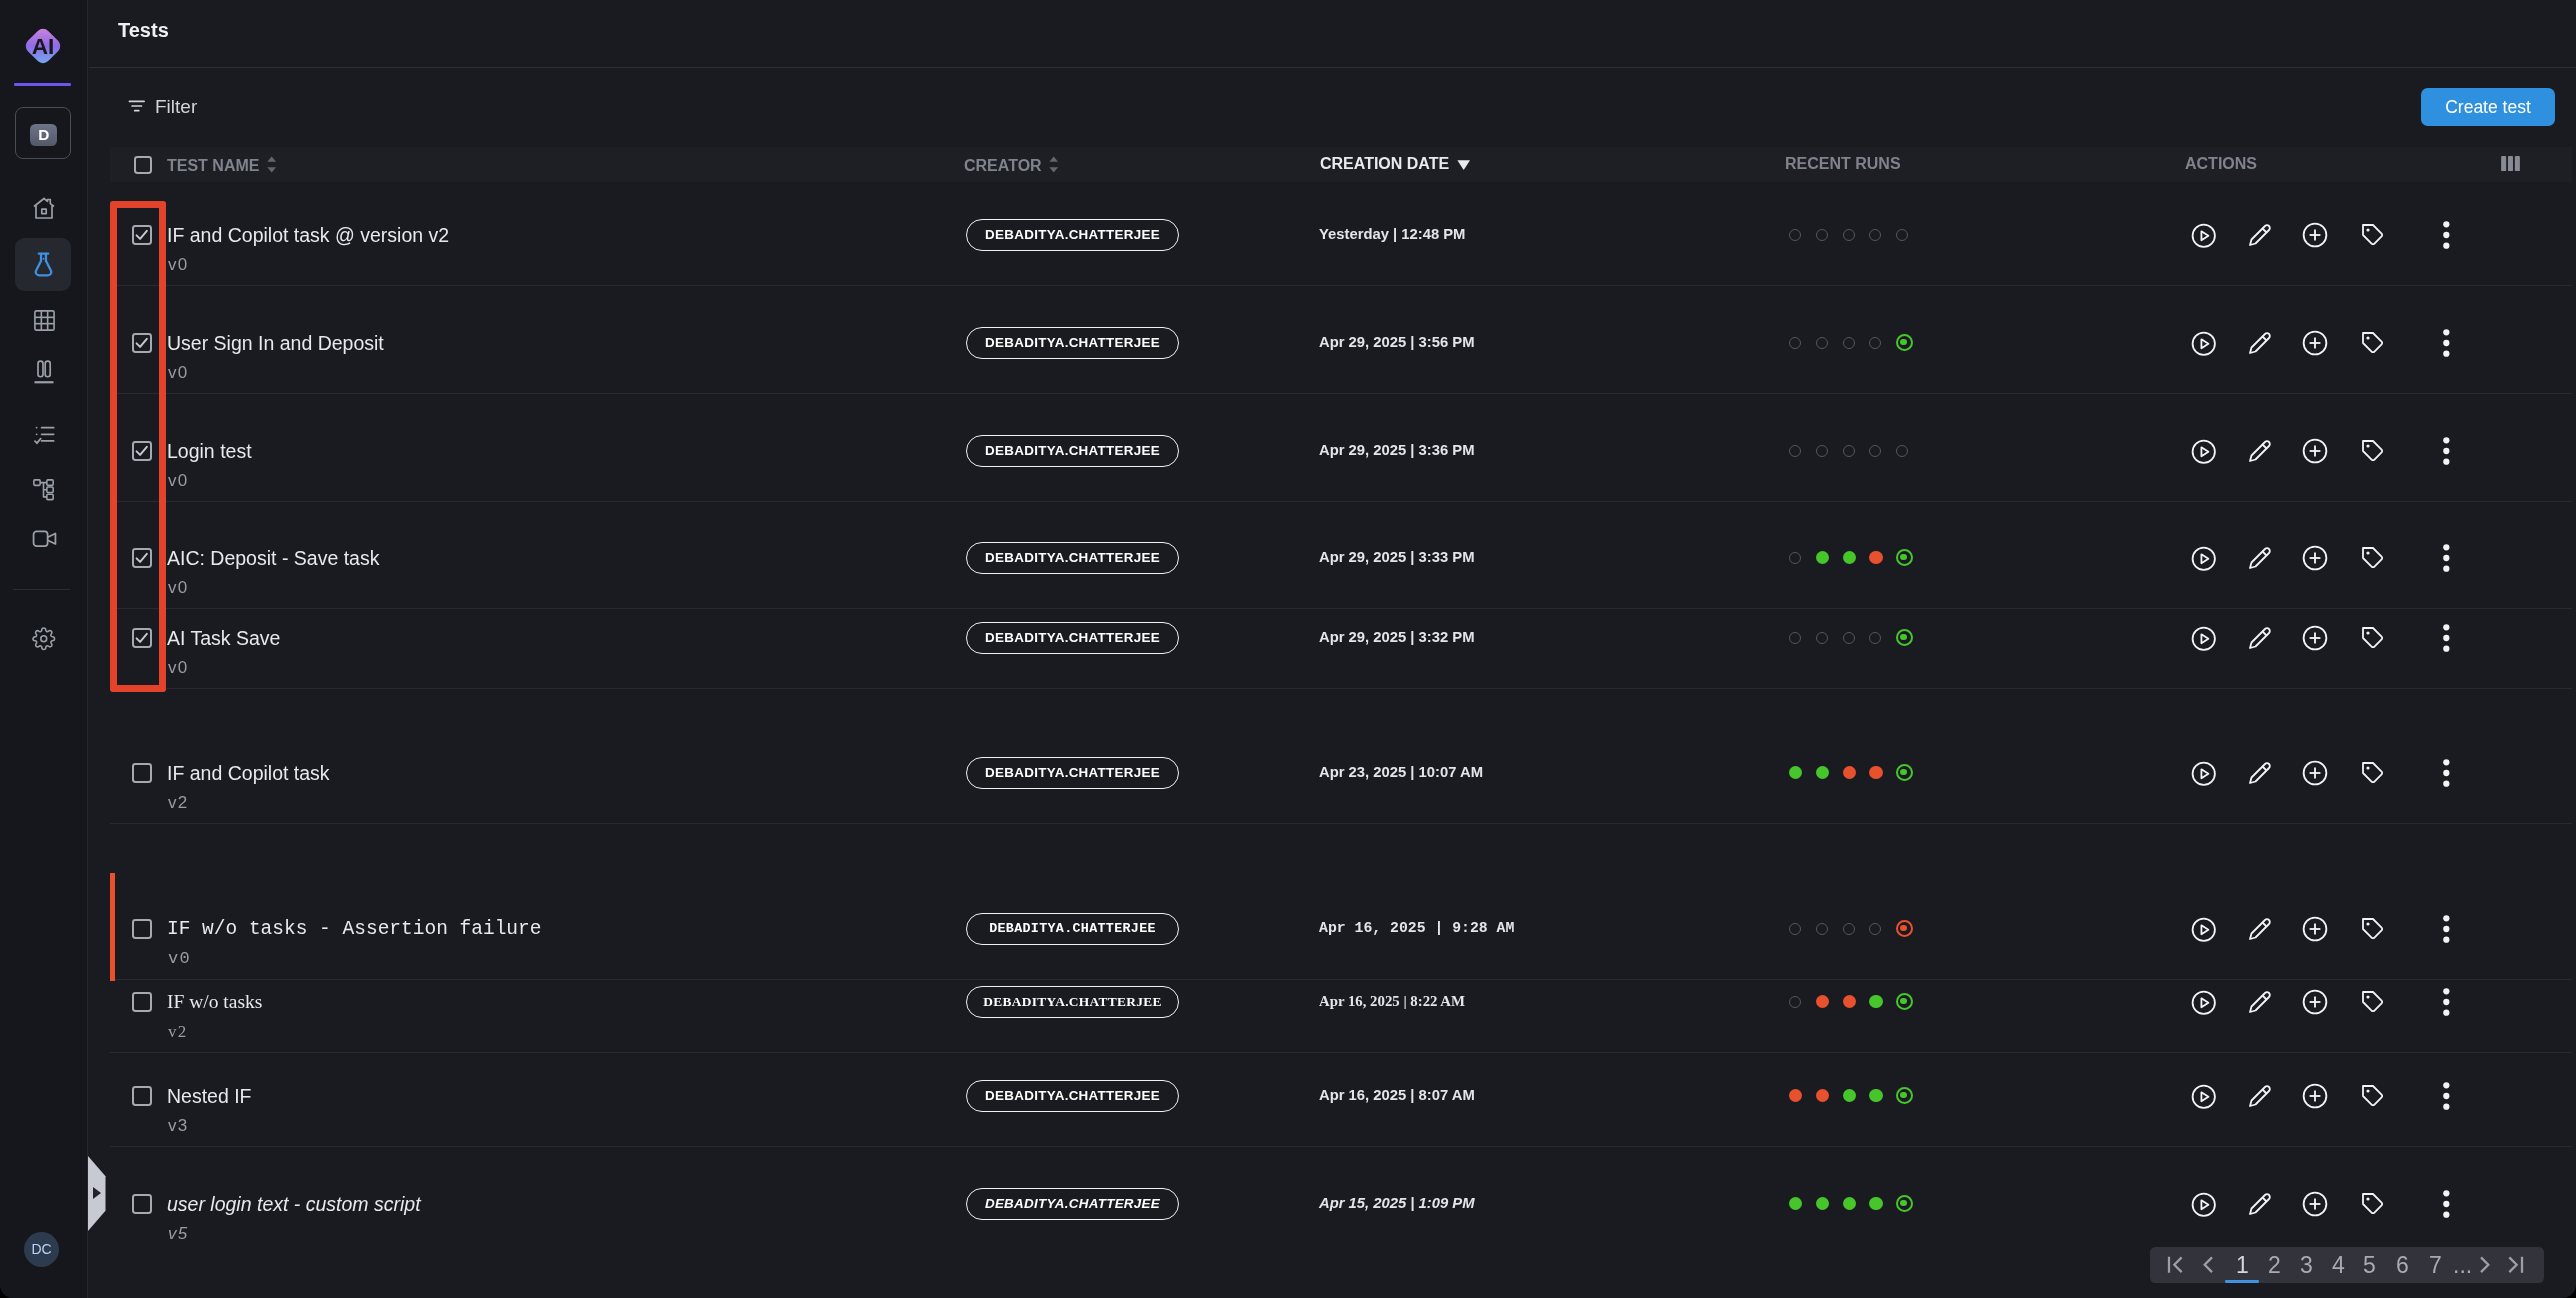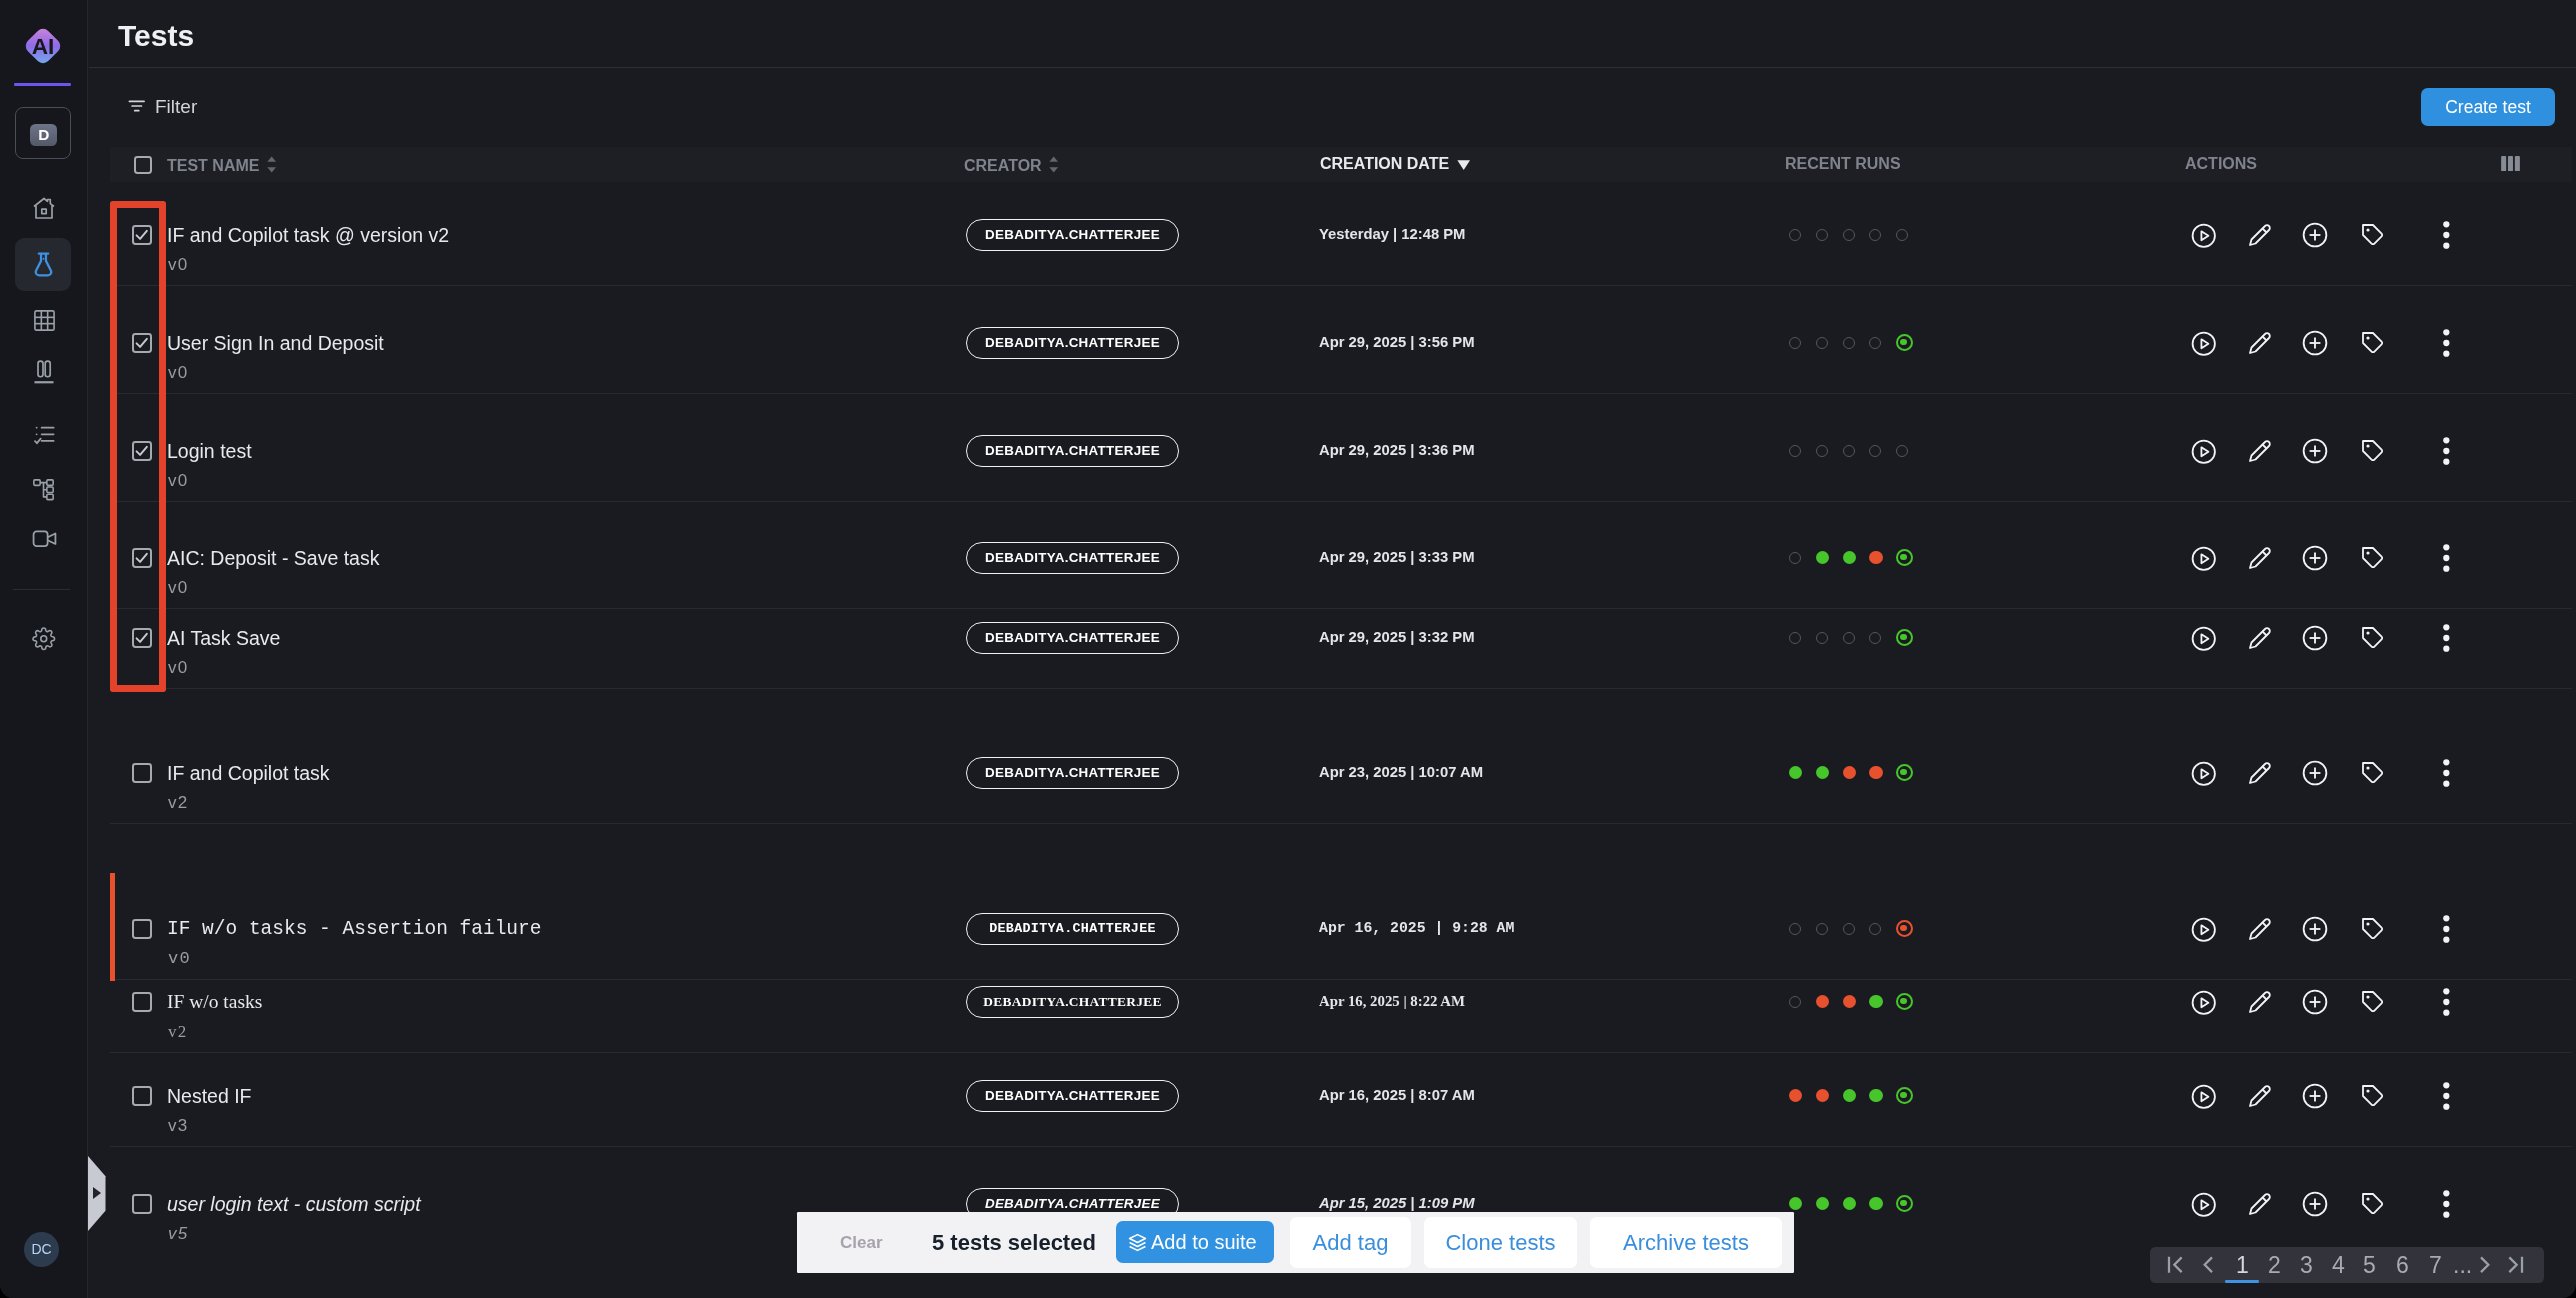--- a/index.html
+++ b/index.html
@@ -10,21 +10,21 @@
   .sidebar { position:absolute; left:0; top:0; width:88px; height:1298px; background:#16171c; border-right:0.7px solid #26272d; }
   .sgrad { position:absolute; left:14px; top:83px; width:57px; height:2.7px; background:#6b57ee; border-radius:1.3px; }
   .dbox { position:absolute; left:15.4px; top:107px; width:56px; height:52px; border:1.3px solid #4a4c56; border-radius:8px; }
   .dchip { position:absolute; left:14px; top:16px; width:27px; height:22px; border-radius:5.4px; background:linear-gradient(180deg,#6e7489,#545968); color:#fff; font-size:15.4px; font-weight:700; text-align:center; line-height:22px; }
   .flasktile { position:absolute; left:15.4px; top:238px; width:56px; height:53px; background:#262830; border-radius:9.4px; }
   .sdiv { position:absolute; left:13.4px; top:589px; width:57px; height:0.7px; background:#2c2d34; }
   .avatar { position:absolute; left:24px; top:1232px; width:35px; height:35px; border-radius:50%; background:#2c3b4e; color:#b9d5f1; font-size:14px; text-align:center; line-height:35px; }
   .tab { position:absolute; left:88px; top:1156px; width:17.5px; height:75px; background:#c7c9d3; clip-path:polygon(0 0, 100% 27%, 100% 73%, 0 100%); }
   .tabarr { position:absolute; left:93px; top:1187px; width:0; height:0; border-left:8.7px solid #23242a; border-top:6px solid transparent; border-bottom:6px solid transparent; }
   
-  .title { position:absolute; left:118px; top:19px; font-size:30px; font-weight:700; color:#eef0f2; }
+  .title { position:absolute; left:118px; top:19px; font-size:20px; font-weight:700; color:#eef0f2; }
   .hdiv { position:absolute; left:89px; top:67px; width:2487px; height:0.7px; background:#2e2f36; }
   .filtertxt { position:absolute; left:155px; top:96px; font-size:19px; color:#d2d4d8; }
   .createbtn { position:absolute; left:2421px; top:88px; width:134px; height:38px; background:#2e90de; border-radius:6.7px; color:#fff; font-size:17.5px; text-align:center; line-height:38px; }
   
   .thead { position:absolute; left:110px; top:147px; width:2462px; height:35px; background:#1e1f25; }
   .hlabel { position:absolute; top:155px; font-size:16px; font-weight:700; color:#7f838d; letter-spacing:0px; white-space:nowrap; }
   .cb { position:absolute; width:20px; height:20px; border:2px solid #a5aab2; border-radius:3.4px; }
   
   .row { position:absolute; left:110px; width:2462px; height:107px; border-bottom:0.7px solid #292a30; }
   .name { position:absolute; left:57px; top:45px; font-size:19.5px; color:#e7e9eb; white-space:nowrap; }
@@ -499,35 +499,20 @@
               <circle cx="5" cy="5" r="4.7"></circle>
               <circle cx="5" cy="21" r="4.7"></circle>
               <circle cx="5" cy="37" r="4.7"></circle>
             </svg></div>
         </div>
   </div>
     </div>
 
   <div class="annot"></div>
 
-  <div class="bbar">
-    <div class="clear">Clear</div>
-    <div class="selcount">5 tests selected</div>
-    <div class="addsuite">
-      <svg class="abs" style="left:12px;top:11.4px" width="19" height="19" viewBox="0 0 24 24" fill="none" stroke="#fff" stroke-width="2" stroke-linejoin="round">
-          <polygon points="12 2 2 7 12 12 22 7 12 2"></polygon>
-          <polyline points="2 12 12 17 22 12"></polyline>
-          <polyline points="2 17 12 22 22 17"></polyline>
-        </svg>
-      <span>Add to suite</span>
-    </div>
-    <div class="wbtn" style="left:493px; width:121px; line-height:51px;">Add tag</div>
-    <div class="wbtn" style="left:627px; width:153px; line-height:51px;">Clone tests</div>
-    <div class="wbtn" style="left:793px; width:192px; line-height:51px;">Archive tests</div>
-  </div>
 
   <div class="pager">
     <svg class="abs" style="left:17px;top:9.4px" width="20" height="17.5" viewBox="0 0 30 26" fill="none" stroke="#9ba0a8" stroke-width="3.4">
         <line x1="3" y1="1" x2="3" y2="25"></line>
         <polyline points="22 2 11 13 22 24"></polyline>
       </svg>
     <svg class="abs" style="left:52px;top:9.4px" width="12" height="17.5" viewBox="0 0 18 26" fill="none" stroke="#9ba0a8" stroke-width="3.4">
         <polyline points="15 2 4 13 15 24"></polyline>
       </svg>
     <div class="pnum" style="left:86px; color:#d4d7db;">1</div>

